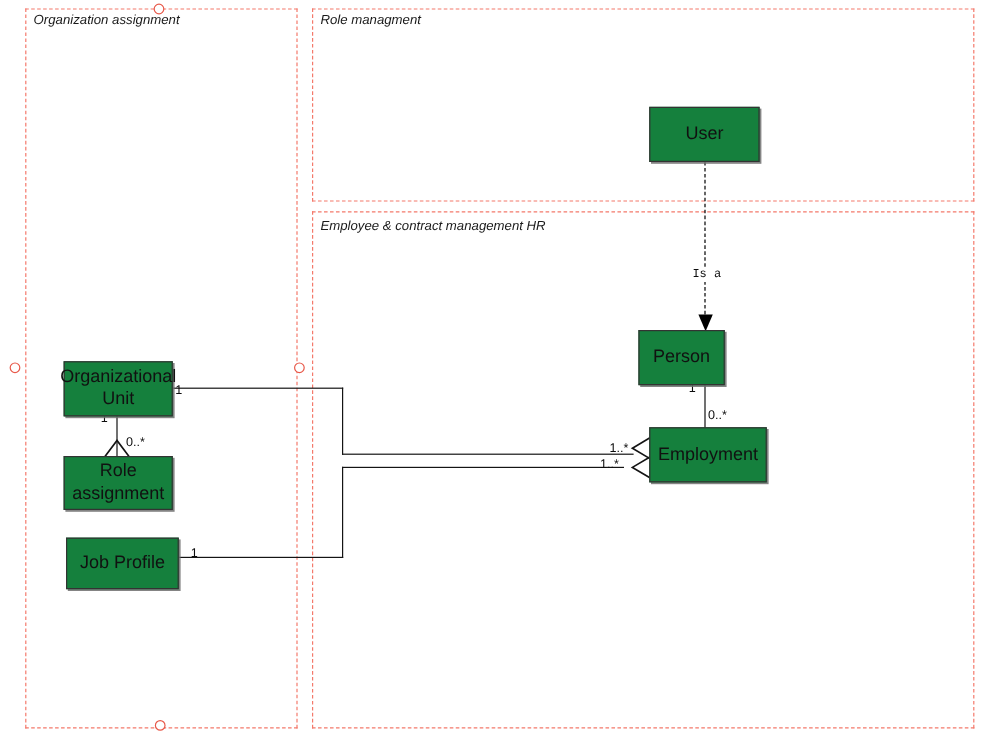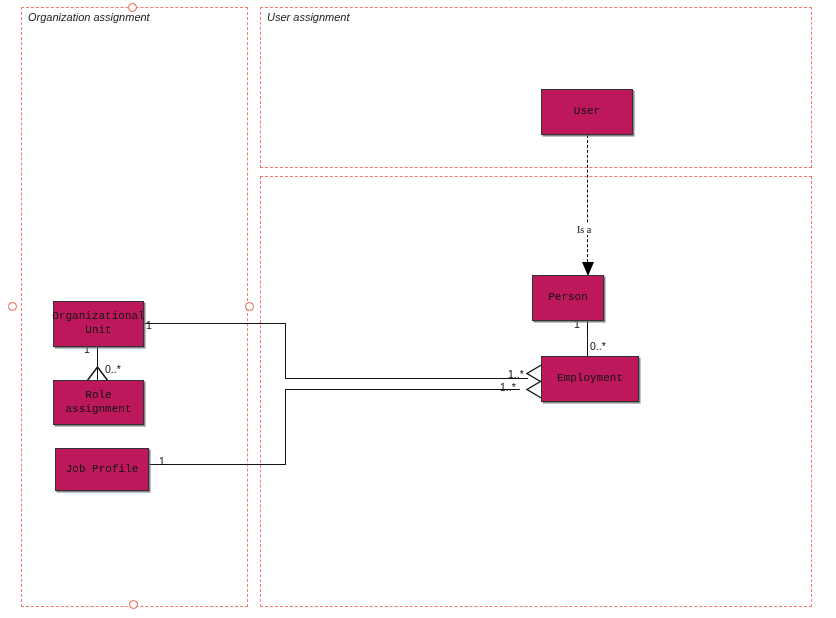--- a/index.html
+++ b/index.html
@@ -38,32 +38,32 @@
     width: 9px;
     height: 9px;
     border: 1.4px solid #e8594a;
     border-radius: 50%;
     background: #ffffff;
     box-sizing: border-box;
   }
   
   .cbox {
     position: absolute;
-    background: #be185d;
+    background: #15803d;
     border: 1px solid #333333;
     box-sizing: border-box;
     box-shadow: 1.5px 1.5px 0 0 rgba(110,110,110,0.85);
     display: flex;
     align-items: center;
     justify-content: center;
     text-align: center;
-    font-size: 11px;
+    font-size: 15px;
     color: #111111;
     line-height: 1.25;
-    font-family: Liberation Mono, monospace;
+    font-family: Liberation Sans, sans-serif;
   }
   
   .hline {
     position: absolute;
     height: 0;
     border-top: 1.3px solid #141414;
   }
   .vline {
     position: absolute;
     width: 0;
@@ -82,39 +82,40 @@
     white-space: nowrap;
     font-family: "Liberation Sans", sans-serif;
   }
   .edgelabel {
     position: absolute;
     font-size: 10px;
     color: #0d0d0d;
     white-space: nowrap;
     background: #ffffff;
     padding: 0 1px;
-    font-family: Liberation Serif, serif;
+    font-family: Liberation Mono, monospace;
   }
   .arrow-svg {
     position: absolute;
     overflow: visible;
   }
 </style>
 </head>
 <body>
 
 <div id="canvas">
 
   <div class="region" style="left:21px; top:7px; width:227px; height:600px;"></div>
   <div class="region-label" style="left:28px; top:11px;">Organization assignment</div>
 
   <div class="region" style="left:260px; top:7px; width:552px; height:161px;"></div>
-  <div class="region-label" style="left:267px; top:11px;">User assignment</div>
+  <div class="region-label" style="left:267px; top:11px;">Role managment</div>
 
   <div class="region" style="left:260px; top:176px; width:552px; height:431px;"></div>
+  <div class="region-label" style="left:267px; top:183px;">Employee &amp; contract management HR</div>
 
   <div class="handle" style="left:128px; top:3px;"></div>
   <div class="handle" style="left:8px; top:302px;"></div>
   <div class="handle" style="left:245px; top:302px;"></div>
   <div class="handle" style="left:129px; top:600px;"></div>
 
   <div class="dvline" style="left:587px; top:135px; height:132px;"></div>
   <svg class="arrow-svg" style="left:579px; top:262px; width:18px; height:16px;" viewBox="0 0 18 16">
     <polygon points="3,0 15,0 9,14" fill="#000000"></polygon>
   </svg>

